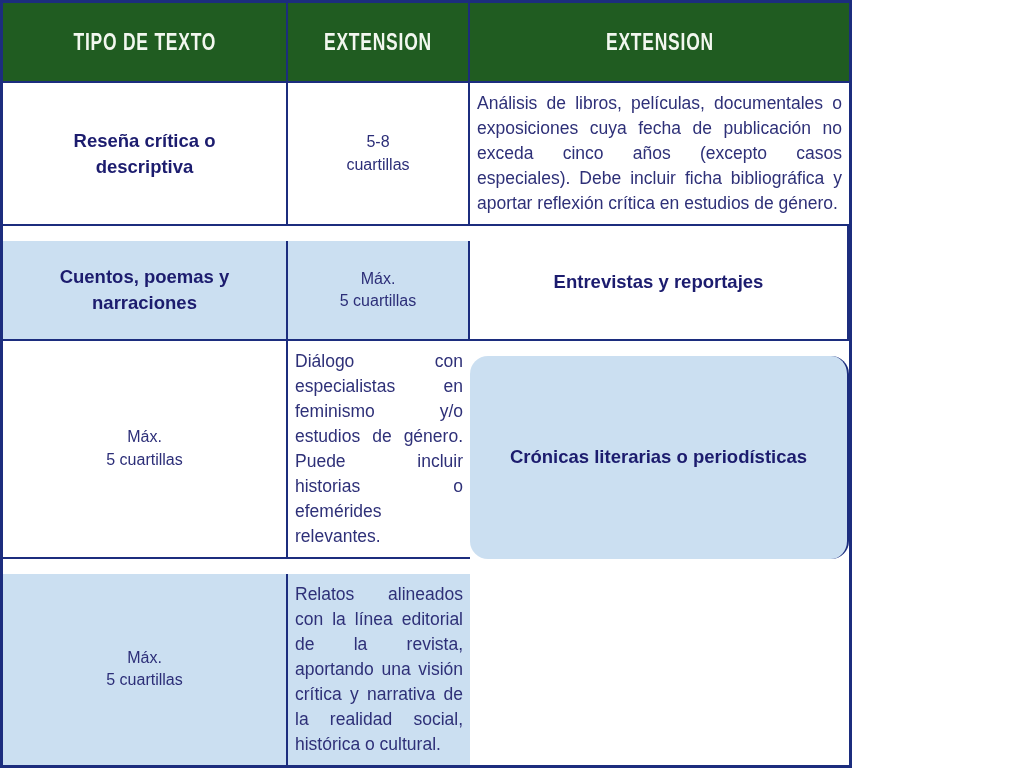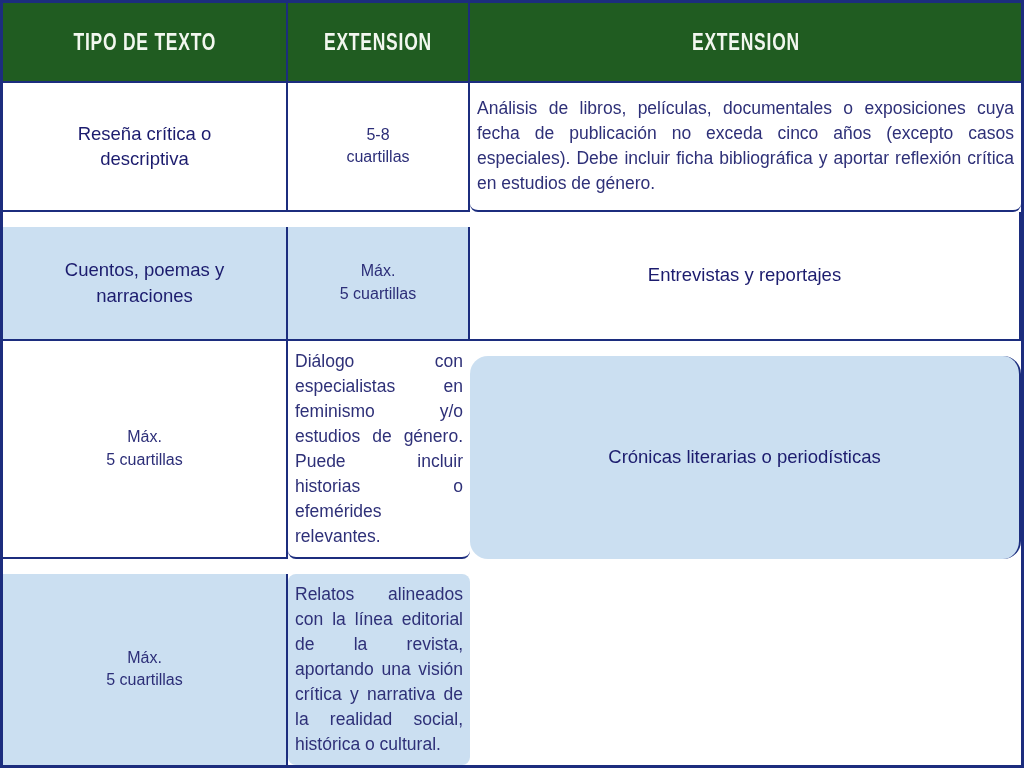--- a/index.html
+++ b/index.html
@@ -2,21 +2,21 @@
 <html><head>
 <meta charset="utf-8">
 <style>
   html, body {
     margin: 0;
     padding: 0;
     background: #ffffff;
     font-family: "Liberation Sans", sans-serif;
   }
   .page {
-    width: 1024px;
+    width: 852px;
     height: 768px;
     box-sizing: border-box;
     overflow: hidden;
   }
   .table {
     width: 100%;
     height: 100%;
     box-sizing: border-box;
     border: 3px solid #1c2d7e;
     display: grid;
@@ -42,21 +42,21 @@
     transform: scaleX(0.76);
     font-weight: 700;
     font-size: 23px;
     letter-spacing: 1px;
     white-space: nowrap;
   }
   
   .row-odd  { background: #ffffff; }
   .row-even { background: #cbdff1; margin-top: 15px; }
   .tipo {
-    font-weight: 400;
+    font-weight: 700;
     font-size: 18.5px;
     color: #1c1c6e;
     text-align: center;
     padding: 12px 28px;
     line-height: 1.4;
   }
   .extension {
     font-size: 16px;
     color: #2c2e78;
     text-align: center;
@@ -64,21 +64,20 @@
     line-height: 1.4;
     padding: 0 8px;
   }
   .descripcion {
     font-size: 17.5px;
     color: #2e3078;
     text-align: justify;
     line-height: 1.43;
     padding: 8px 7px;
     justify-content: flex-start;
-    border-radius: 8px;
   }
   .descripcion p { margin: 0; width: 100%; }
 </style>
 </head>
 <body>
 
 <div class="page">
   <div class="table">
 
     <div class="cell hcell">

